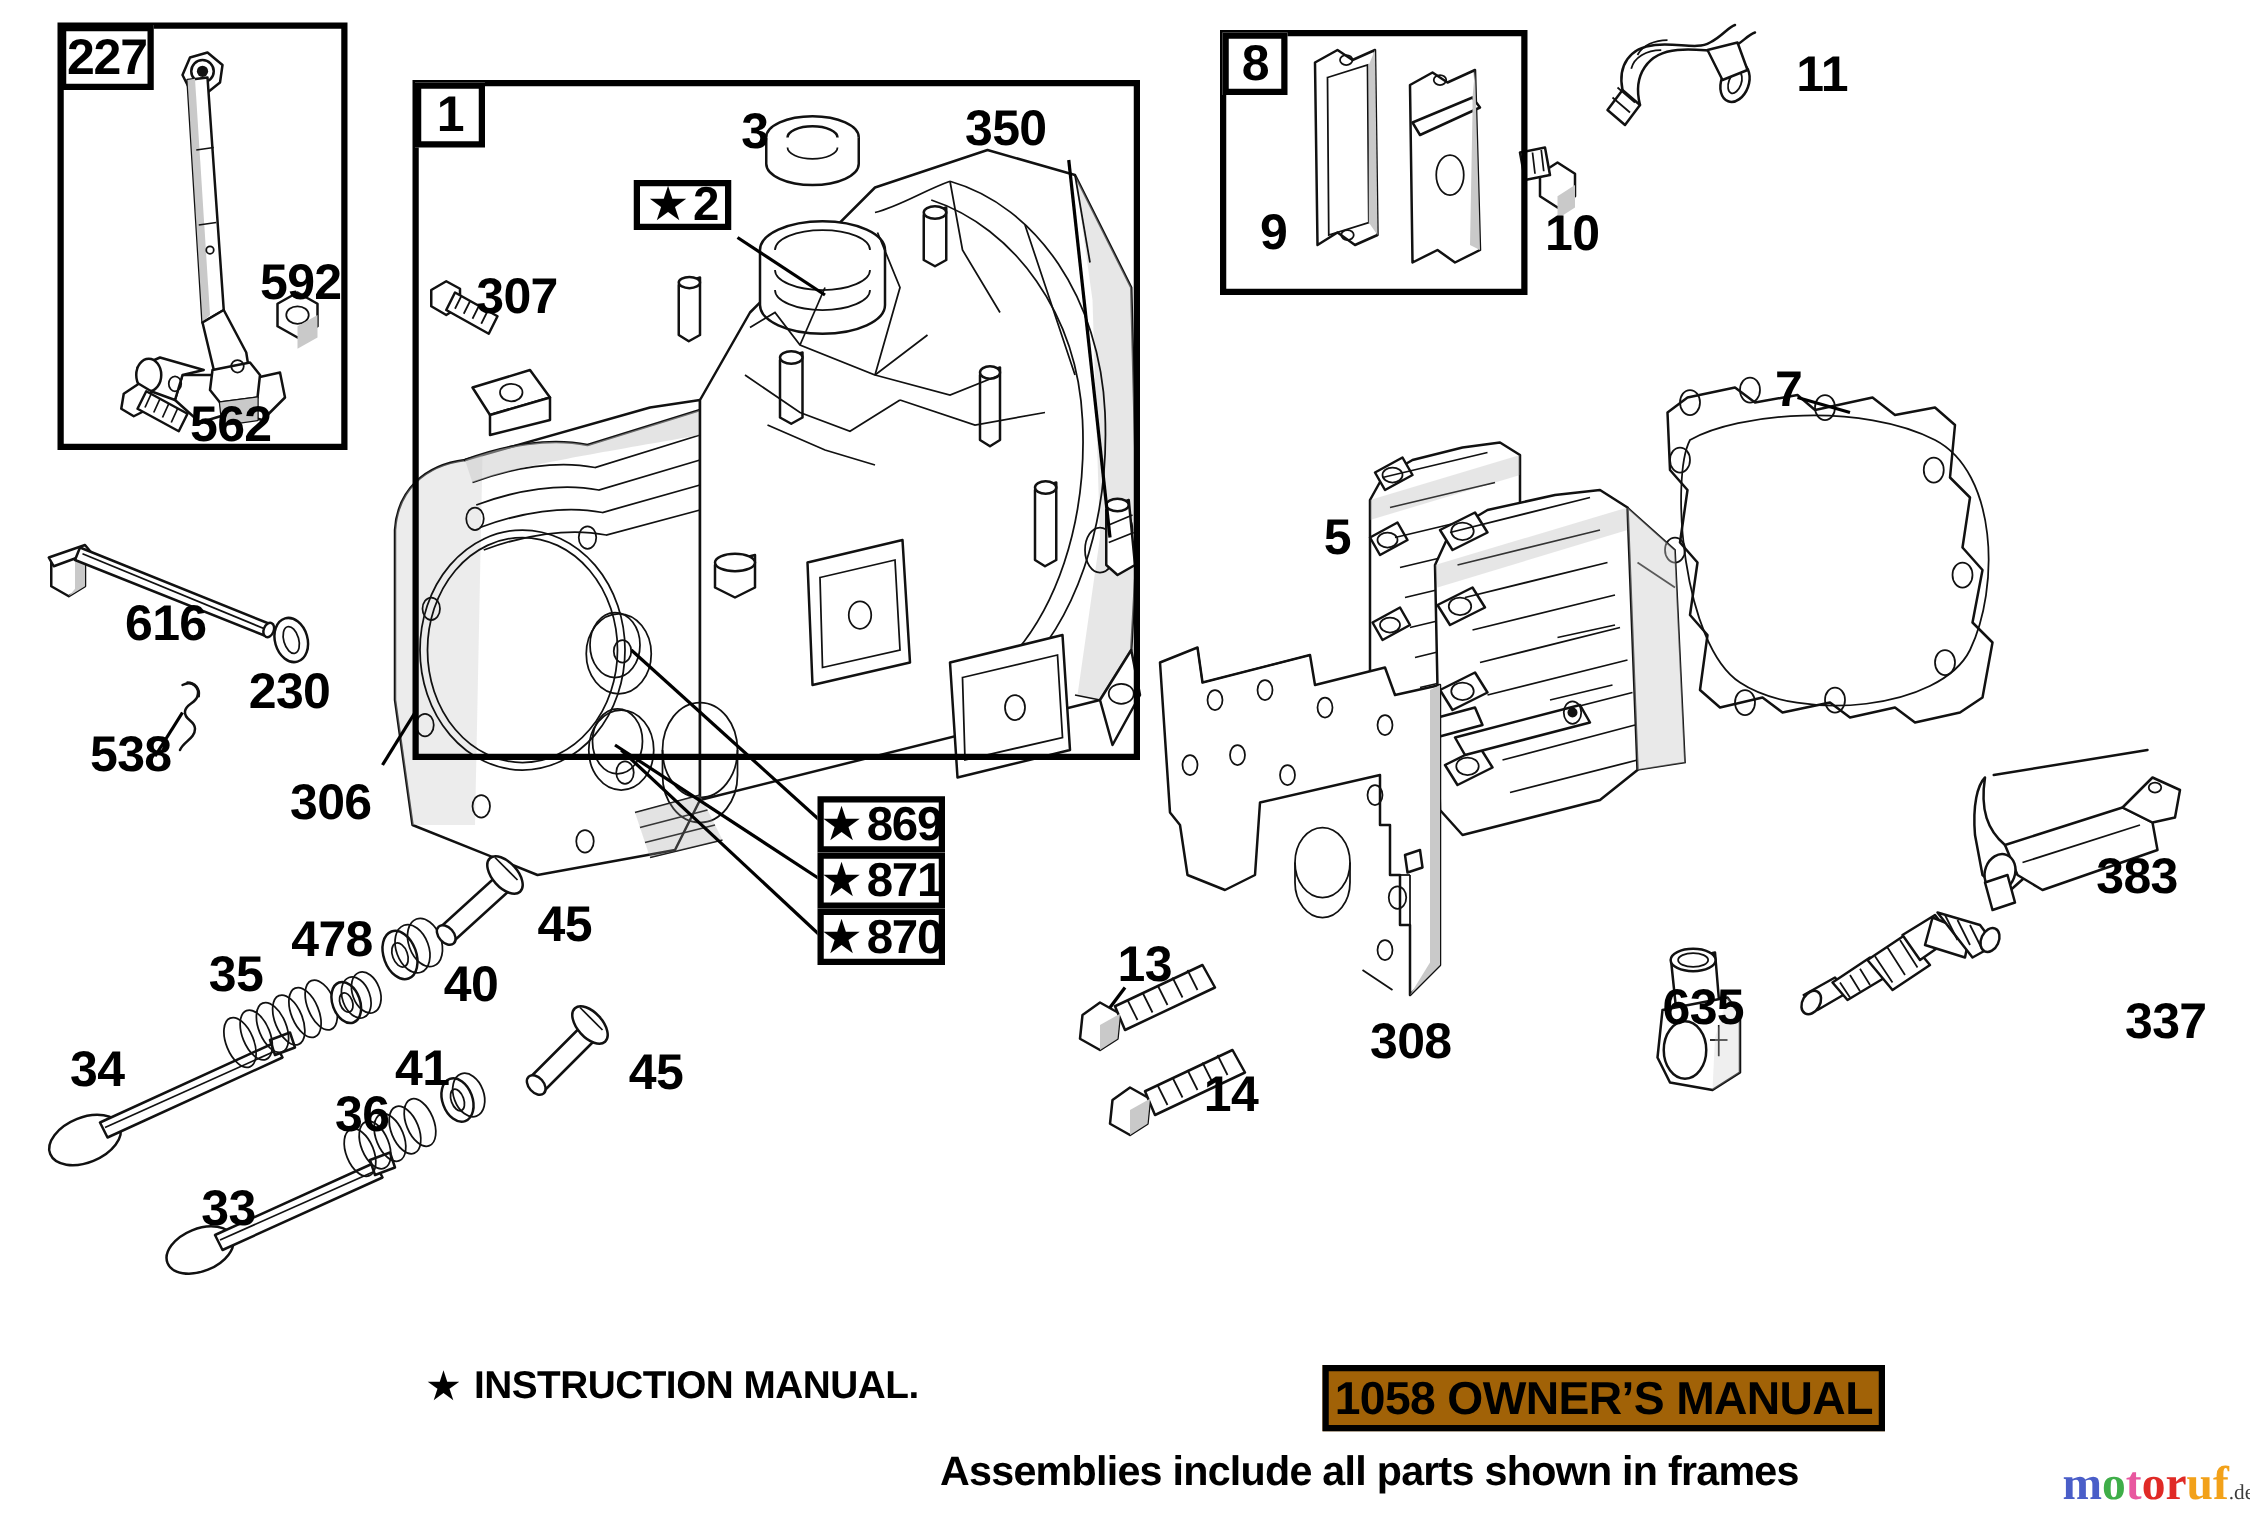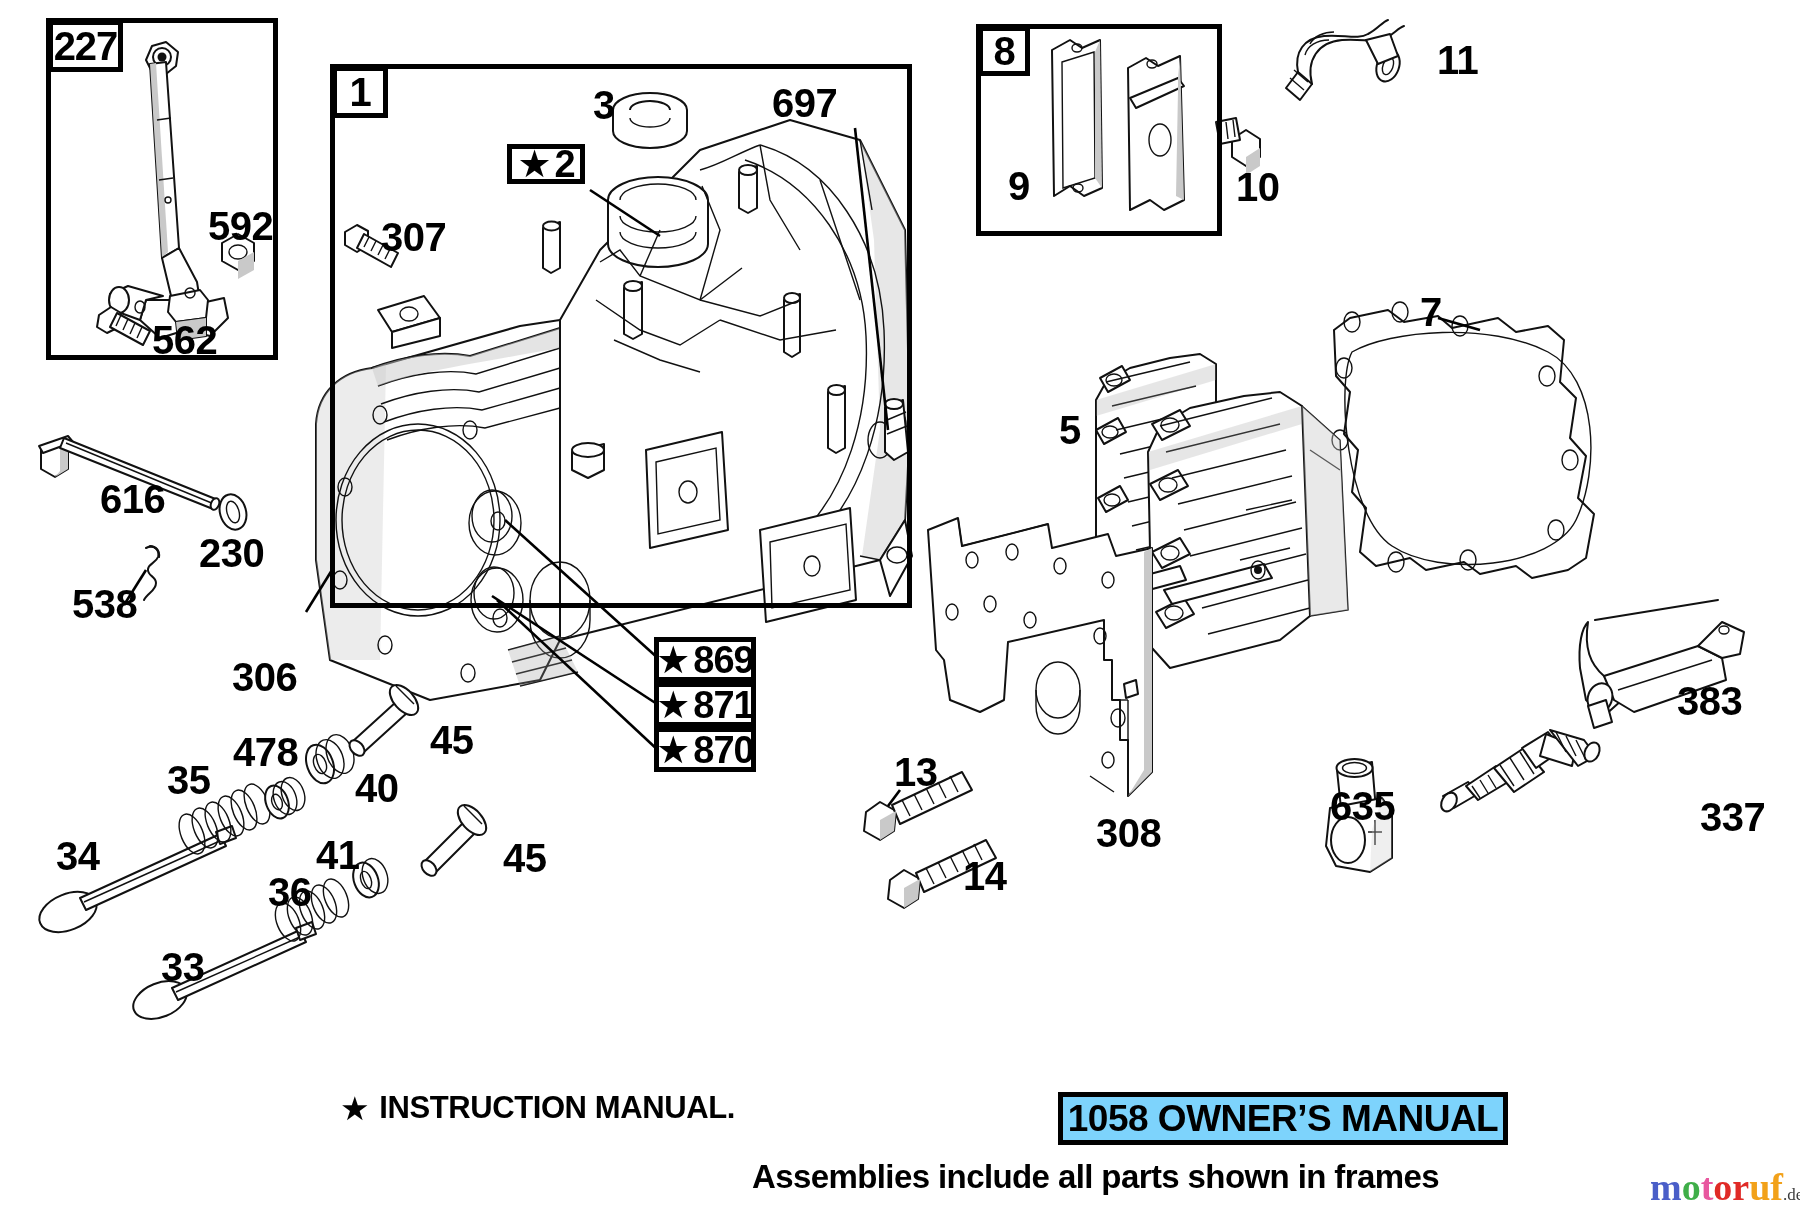--- a/index.html
+++ b/index.html
@@ -25,21 +25,21 @@
   
   .frame{position:absolute;border:5px solid #000;background:transparent;
          box-sizing:border-box;}
 
   
   #note{position:absolute;font-weight:bold;font-size:31px;line-height:1.13;
         letter-spacing:-0.4px;font-family:"Liberation Sans","DejaVu Sans",sans-serif;}
   #note .star{font-size:33px;}
   #assy{position:absolute;font-weight:bold;font-size:33px;letter-spacing:-0.6px;
         white-space:nowrap;font-family:"Liberation Sans","DejaVu Sans",sans-serif;}
-  #manualbox{position:absolute;border:5px solid #000;background:#7dd3fc;
+  #manualbox{position:absolute;border:5px solid #000;background:#a16207;
              display:flex;align-items:center;justify-content:center;
              font-weight:bold;font-size:37px;letter-spacing:-0.5px;box-sizing:border-box;
              font-family:"Liberation Sans","DejaVu Sans",sans-serif;}
 
   
   #wm{position:absolute;font-family:"Liberation Serif","DejaVu Serif",serif;
       font-size:38px;font-weight:bold;line-height:1;white-space:nowrap;}
   #wm .de{font-size:17px;color:#3b3b3b;font-weight:normal;}
 
   svg{position:absolute;left:0;top:0;width:1800px;height:1210px;
@@ -503,24 +503,24 @@
   <div class="starbox" style="left:654px;top:727px;width:102px;height:45px;">
     <span>★</span>
     <span>870</span>
   </div>
 
   <div class="lbl n" style="left:208px;top:206px;">592</div>
   <div class="lbl n" style="left:152px;top:320px;">562</div>
   <div class="lbl n" style="left:100px;top:479px;">616</div>
   <div class="lbl n" style="left:199px;top:533px;">230</div>
   <div class="lbl n" style="left:72px;top:584px;">538</div>
-  <div class="lbl n" style="left:232px;top:657px;">306</div>
+  <div class="lbl n" style="left:232px;top:622px;">306</div>
   <div class="lbl n" style="left:381px;top:217px;">307</div>
   <div class="lbl n" style="left:593px;top:85px;">3</div>
-  <div class="lbl n" style="left:772px;top:83px;">697</div>
+  <div class="lbl n" style="left:772px;top:83px;">350</div>
   <div class="lbl n" style="left:1008px;top:166px;">9</div>
   <div class="lbl n" style="left:1236px;top:167px;">10</div>
   <div class="lbl n" style="left:1437px;top:40px;">11</div>
   <div class="lbl n" style="left:1420px;top:292px;">7</div>
   <div class="lbl n" style="left:1059px;top:410px;">5</div>
   <div class="lbl n" style="left:1677px;top:681px;">383</div>
   <div class="lbl n" style="left:1330px;top:786px;">635</div>
   <div class="lbl n" style="left:1700px;top:797px;">337</div>
   <div class="lbl n" style="left:894px;top:752px;">13</div>
   <div class="lbl n" style="left:963px;top:856px;">14</div>

